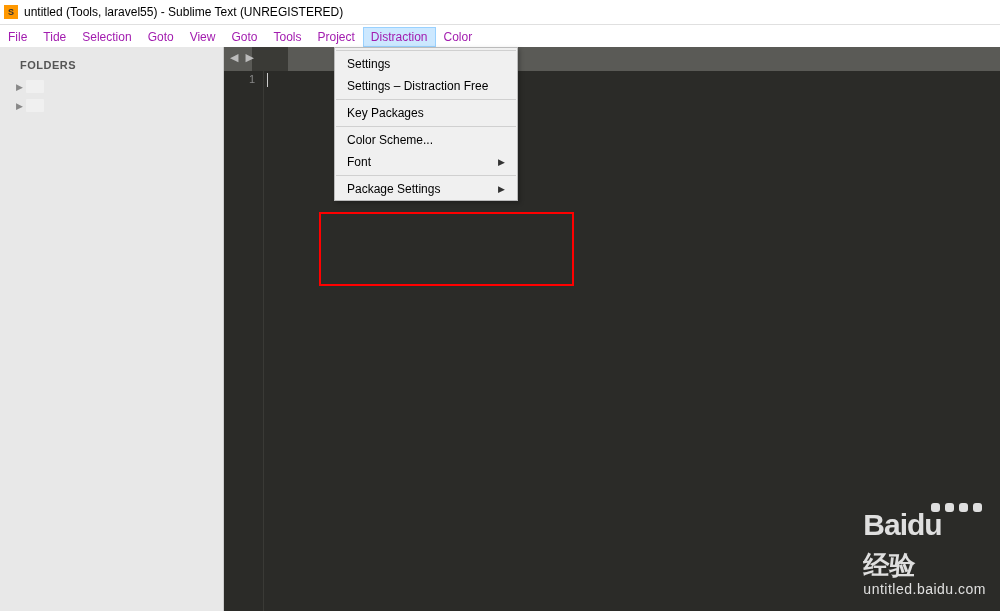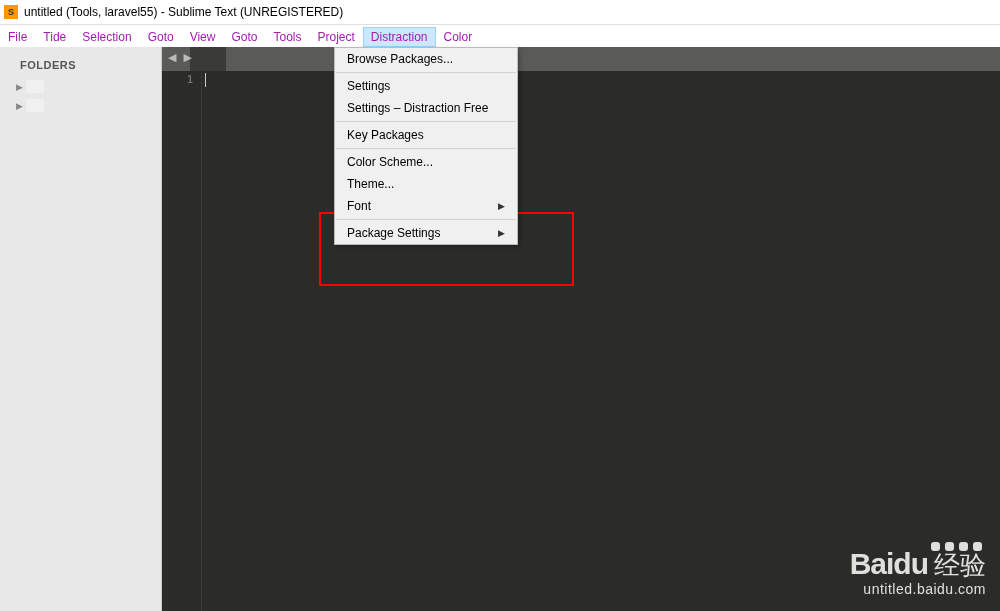--- a/index.html
+++ b/index.html
@@ -7,21 +7,21 @@
     
     .titlebar { height: 25px; background: #fff; display: flex; align-items: center; padding-left: 4px; font-size: 12px; color: #000; border-bottom: 1px solid #e0e0e0; }
     .titlebar .app-icon { width: 14px; height: 14px; background: #ff9800; margin-right: 6px; display: flex; align-items: center; justify-content: center; font-size: 9px; color: #333; font-weight: bold; }
     
     .menubar { height: 22px; background: #fff; display: flex; align-items: flex-end; font-size: 12px; color: #a21caf; }
     .menubar .menu-item { padding: 3px 8px; cursor: pointer; }
     .menubar .menu-item.active { background: #cce8ff; border: 1px solid #99d1ff; padding: 2px 7px; }
     
     .content { display: flex; height: calc(100% - 47px); }
     
-    .sidebar { width: 162px; background: #e8e8e8; border-right: 1px solid #ccc; padding-top: 12px; }
+    .sidebar { width: 224px; background: #e8e8e8; border-right: 1px solid #ccc; padding-top: 12px; }
     .sidebar .folders-header { font-size: 11px; font-weight: bold; color: #555; padding-left: 20px; padding-bottom: 6px; letter-spacing: 0.5px; }
     .sidebar .folder-item { display: flex; align-items: center; padding: 3px 0 3px 16px; font-size: 11px; color: #555; }
     .sidebar .folder-item .chevron { width: 10px; font-size: 9px; color: #888; }
     .sidebar .folder-item .folder-icon { width: 18px; height: 13px; background: #f0f0f0; margin-right: 4px; border-radius: 1px; }
     
     .editor-area { flex: 1; background: #2b2b28; position: relative; }
     .tab-bar { height: 24px; background: #5a5a56; display: flex; align-items: center; padding-left: 28px; }
     .tab-bar .nav-arrow { position: absolute; left: 6px; top: 4px; color: #bbb; font-size: 11px; letter-spacing: 2px; }
     .tab-bar .file-tab { width: 36px; height: 24px; background: #3a3a36; }
     
@@ -31,23 +31,23 @@
     .dropdown { position: absolute; top: 47px; left: 334px; width: 184px; background: #f0f0f0; border: 1px solid #bbb; box-shadow: 2px 2px 4px rgba(0,0,0,0.25); font-size: 12px; color: #000; z-index: 10; }
     .dropdown .dd-item { padding: 4px 12px 4px 12px; cursor: pointer; display: flex; justify-content: space-between; align-items: center; }
     .dropdown .dd-sep { height: 1px; background: #d0d0d0; margin: 2px 1px; }
     .dropdown .submenu-arrow { font-size: 9px; color: #333; }
     
     .highlight-box { position: absolute; top: 212px; left: 319px; width: 255px; height: 74px; border: 2px solid #ff0000; z-index: 9; pointer-events: none; }
     
     .watermark { position: absolute; right: 14px; bottom: 14px; text-align: right; color: #fff; opacity: 0.85; pointer-events: none; }
     .watermark .paws { display: flex; gap: 5px; justify-content: flex-end; margin-bottom: -4px; margin-right: 4px; }
     .watermark .paws span { width: 9px; height: 9px; background: #fff; border-radius: 3px; display: inline-block; }
-    .watermark .logo-line { display: flex; align-items: baseline; justify-content: center; gap: 6px; }
+    .watermark .logo-line { display: flex; align-items: baseline; justify-content: center; gap: 6px; flex-direction: column; }
     .watermark .baidu { font-size: 30px; font-weight: bold; letter-spacing: -1px; }
-    .watermark .jingyan { font-size: 26px; font-weight: normal; }
+    .watermark .jingyan { font-size: 26px; font-weight: bold; }
     .watermark .url { font-size: 14px; margin-top: -2px; letter-spacing: 0.5px; }
   </style>
 </head>
 <body>
 
 <div class="titlebar">
   <div class="app-icon">S</div>
   <span>untitled (Tools, laravel55) - Sublime Text (UNREGISTERED)</span>
 </div>
 
@@ -85,40 +85,34 @@
       <div class="file-tab"></div>
     </div>
     <div class="gutter">
       <div>1</div>
     </div>
     <div class="cursor-line"></div>
   </div>
 </div>
 
 <div class="dropdown">
-  <div class="dd-item">
-      <span>Browse Packages...</span>
-    </div>
   <div class="dd-sep"></div>
   <div class="dd-item">
       <span>Settings</span>
     </div>
   <div class="dd-item">
       <span>Settings – Distraction Free</span>
     </div>
   <div class="dd-sep"></div>
   <div class="dd-item">
       <span>Key Packages</span>
     </div>
   <div class="dd-sep"></div>
   <div class="dd-item">
       <span>Color Scheme...</span>
-    </div>
-  <div class="dd-item">
-      <span>Theme...</span>
     </div>
   <div class="dd-item">
       <span>Font</span>
       <span class="submenu-arrow">▶</span>
     </div>
   <div class="dd-sep"></div>
   <div class="dd-item">
       <span>Package Settings</span>
       <span class="submenu-arrow">▶</span>
     </div>

